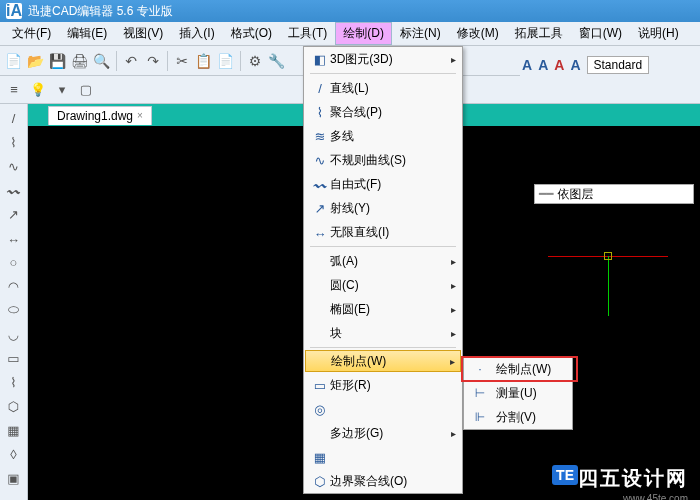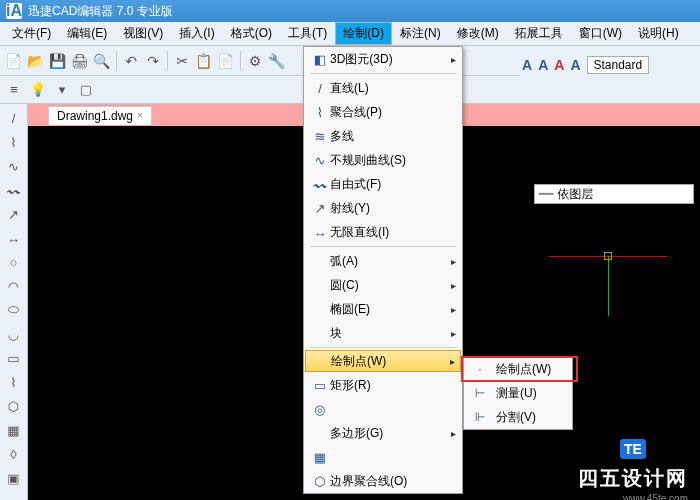--- a/index.html
+++ b/index.html
@@ -1,32 +1,32 @@
 <!DOCTYPE html>
 <html><head>
 <meta charset="utf-8">
 <style>
 * { margin: 0; padding: 0; box-sizing: border-box; font-family: "Microsoft YaHei", SimSun, sans-serif; font-size: 12px; }
 body { background: #fff; width: 700px; height: 500px; overflow: hidden; position: relative; }
 .titlebar { background: linear-gradient(#4a9de0, #3a8dd0); color: #fff; height: 22px; display: flex; align-items: center; padding: 0 6px; }
 .titlebar .logo { width: 16px; height: 16px; background: #fff; color: #2a7dc0; font-weight: bold; font-size: 16px; display: flex; align-items: center; justify-content: center; margin-right: 6px; border-radius: 2px; }
 .menubar { background: #eaf0f7; height: 24px; display: flex; align-items: center; padding: 0 4px; border-bottom: 1px solid #c0c8d0; }
 .menubar span { padding: 4px 8px; cursor: default; }
-.menubar span.open { background: #0ea5e9; border: 1px solid #a0b8d0; padding: 2px 7px; }
+.menubar span.open { background: #f0abfc; border: 1px solid #a0b8d0; padding: 2px 7px; }
 .toolbar { background: #eaf0f7; height: 30px; display: flex; align-items: center; padding: 0 4px; gap: 2px; border-bottom: 1px solid #c0c8d0; }
 .toolbar .ico { width: 20px; height: 20px; display: flex; align-items: center; justify-content: center; font-size: 14px; color: #555; }
 .toolbar .sep { width: 1px; height: 20px; background: #c0c8d0; margin: 0 2px; }
 .toolbar2 { background: #eaf0f7; height: 28px; display: flex; align-items: center; padding: 0 4px; gap: 4px; border-bottom: 1px solid #c0c8d0; }
 .toolbar2 .ico { width: 20px; height: 20px; display: flex; align-items: center; justify-content: center; font-size: 13px; color: #555; }
 .layer-box { background: #fff; border: 1px solid #aaa; height: 20px; min-width: 160px; padding: 0 4px; display: flex; align-items: center; }
 .main { display: flex; height: calc(500px - 22px - 24px - 30px - 28px); }
 .sidetools { width: 28px; background: #eaf0f7; border-right: 1px solid #c0c8d0; display: flex; flex-direction: column; align-items: center; padding-top: 4px; gap: 4px; }
 .sidetools .ico { width: 20px; height: 20px; display: flex; align-items: center; justify-content: center; font-size: 13px; color: #555; }
 .canvas-area { flex: 1; background: #000; position: relative; }
-.tabbar { position: absolute; top: 0; left: 0; right: 0; height: 22px; background: #fca5a5; display: flex; align-items: center; padding-left: 20px; }
+.tabbar { position: absolute; top: 0; left: 0; right: 0; height: 22px; background: #14b8a6; display: flex; align-items: center; padding-left: 20px; }
 .tab { background: #fff; border: 1px solid #c0c8d0; border-bottom: none; padding: 2px 8px; display: flex; align-items: center; gap: 4px; }
 .tab .close { color: #888; font-size: 10px; }
 .canvas { position: absolute; top: 22px; left: 0; right: 0; bottom: 0; background: #000; }
 .cross-h { position: absolute; top: 130px; left: 520px; width: 120px; height: 1px; background: #c00; }
 .cross-v { position: absolute; top: 130px; left: 580px; width: 1px; height: 60px; background: #0c0; }
 .cross-box { position: absolute; top: 126px; left: 576px; width: 8px; height: 8px; border: 1px solid #aa0; }
 
 .dropdown { position: absolute; top: 46px; left: 303px; width: 160px; background: #f8f8f8; border: 1px solid #a0a0a0; box-shadow: 2px 2px 4px rgba(0,0,0,0.3); z-index: 10; }
 .dropdown .row { height: 24px; display: flex; align-items: center; padding: 0 6px; position: relative; }
 .dropdown .row .ic { width: 20px; height: 20px; display: flex; align-items: center; justify-content: center; color: #2a5a9a; font-size: 13px; }
@@ -37,30 +37,30 @@
 
 .submenu { position: absolute; top: 356px; left: 463px; width: 110px; background: #f8f8f8; border: 1px solid #a0a0a0; box-shadow: 2px 2px 4px rgba(0,0,0,0.3); z-index: 11; }
 .submenu .row { height: 24px; display: flex; align-items: center; padding: 0 6px; }
 .submenu .row .ic { width: 20px; height: 20px; display: flex; align-items: center; justify-content: center; color: #2a5a9a; font-size: 12px; }
 .submenu .row .lbl { margin-left: 6px; }
 .rect-annot { position: absolute; top: 356px; left: 461px; width: 117px; height: 26px; border: 2px solid #e03030; z-index: 12; pointer-events: none; }
 
 .right-panel { position: absolute; right: 0; top: 54px; width: 180px; background: #eaf0f7; padding: 2px; display:flex; gap:6px; align-items:center;}
 .right-panel .A { color:#2a5a9a; font-weight:bold; font-size:14px;}
 .style-box { background:#fff; border:1px solid #aaa; padding:1px 6px; }
-.watermark { position:absolute; bottom:8px; right:12px; color:#fff; display:flex; align-items:center; gap:6px; z-index:5;flex-direction:column;}
+.watermark { position:absolute; bottom:8px; right:12px; color:#fff; display:flex; align-items:flex-start; z-index:5;}
 .watermark .badge { background:#1e6fd6; color:#fff; font-weight:bold; padding:2px 4px; border-radius:3px; font-size:14px;}
 .watermark .zh { font-size:20px; font-weight:bold; letter-spacing:2px;}
 </style>
 </head>
 <body>
 
 <div class="titlebar">
   <div class="logo">iA</div>
-  <span>迅捷CAD编辑器 7.0 专业版</span>
+  <span>迅捷CAD编辑器 5.6 专业版</span>
 </div>
 
 <div class="menubar">
   <span>文件(F)</span>
   <span>编辑(E)</span>
   <span>视图(V)</span>
   <span>插入(I)</span>
   <span>格式(O)</span>
   <span>工具(T)</span>
   <span class="open">绘制(D)</span>

